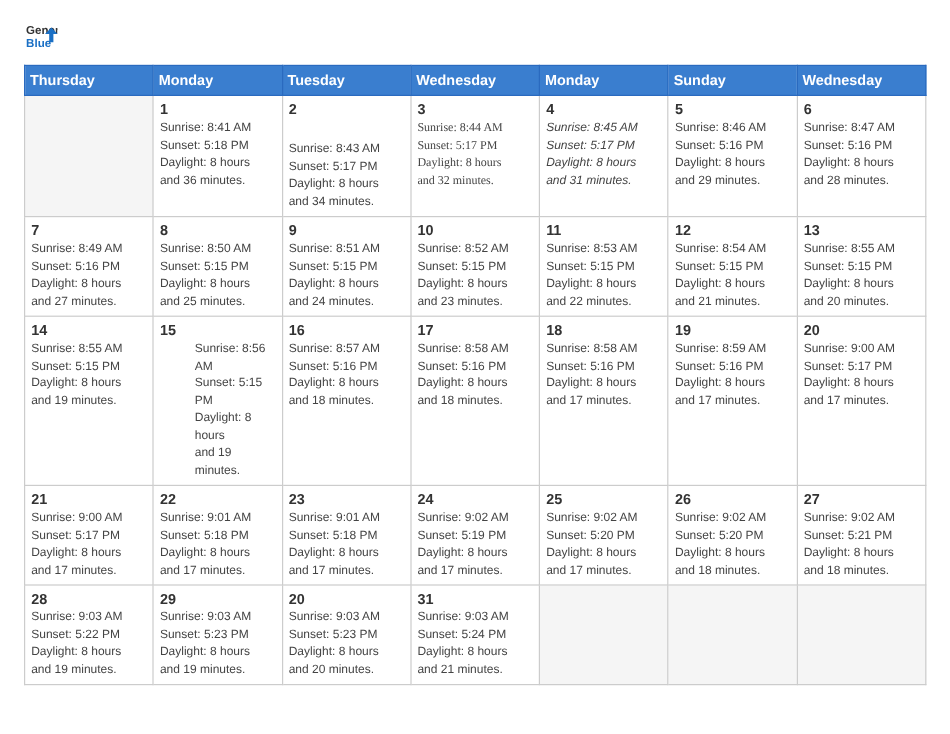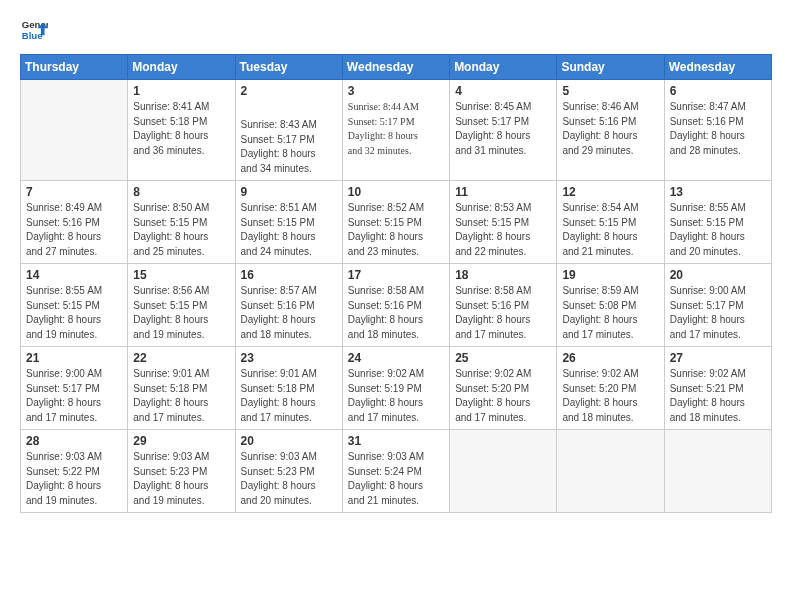--- a/index.html
+++ b/index.html
@@ -130,21 +130,21 @@
           </td>
           <td>
             <span class="day-num">3</span>
             <div class="day-info" style="white-space: pre-line; font-family: Liberation Serif, serif;">Sunrise: 8:44 AM
 Sunset: 5:17 PM
 Daylight: 8 hours
 and 32 minutes.</div>
           </td>
           <td>
             <span class="day-num">4</span>
-            <div class="day-info" style="white-space: pre-line;">Sunrise: 8:45 AM
+            <div class="day-info" style="white-space: pre-line; font-style: italic;">Sunrise: 8:45 AM
 Sunset: 5:17 PM
 Daylight: 8 hours
 and 31 minutes.</div>
           </td>
           <td>
             <span class="day-num">5</span>
             <div class="day-info" style="white-space: pre-line;">Sunrise: 8:46 AM
 Sunset: 5:16 PM
 Daylight: 8 hours
 and 29 minutes.</div>
@@ -211,21 +211,21 @@
         <tr>
           <td>
             <span class="day-num">14</span>
             <div class="day-info" style="white-space: pre-line;">Sunrise: 8:55 AM
 Sunset: 5:15 PM
 Daylight: 8 hours
 and 19 minutes.</div>
           </td>
           <td>
             <span class="day-num">15</span>
-            <div class="day-info" style="white-space: pre-line;">Sunrise: 8:56 AM
+            <div class="day-info" style="white-space: pre-line; margin-left: 29px;">Sunrise: 8:56 AM
 Sunset: 5:15 PM
 Daylight: 8 hours
 and 19 minutes.</div>
           </td>
           <td>
             <span class="day-num">16</span>
             <div class="day-info" style="white-space: pre-line;">Sunrise: 8:57 AM
 Sunset: 5:16 PM
 Daylight: 8 hours
 and 18 minutes.</div>
@@ -240,21 +240,21 @@
           <td>
             <span class="day-num">18</span>
             <div class="day-info" style="white-space: pre-line;">Sunrise: 8:58 AM
 Sunset: 5:16 PM
 Daylight: 8 hours
 and 17 minutes.</div>
           </td>
           <td>
             <span class="day-num">19</span>
             <div class="day-info" style="white-space: pre-line;">Sunrise: 8:59 AM
-Sunset: 5:08 PM
+Sunset: 5:16 PM
 Daylight: 8 hours
 and 17 minutes.</div>
           </td>
           <td>
             <span class="day-num">20</span>
             <div class="day-info" style="white-space: pre-line;">Sunrise: 9:00 AM
 Sunset: 5:17 PM
 Daylight: 8 hours
 and 17 minutes.</div>
           </td>

